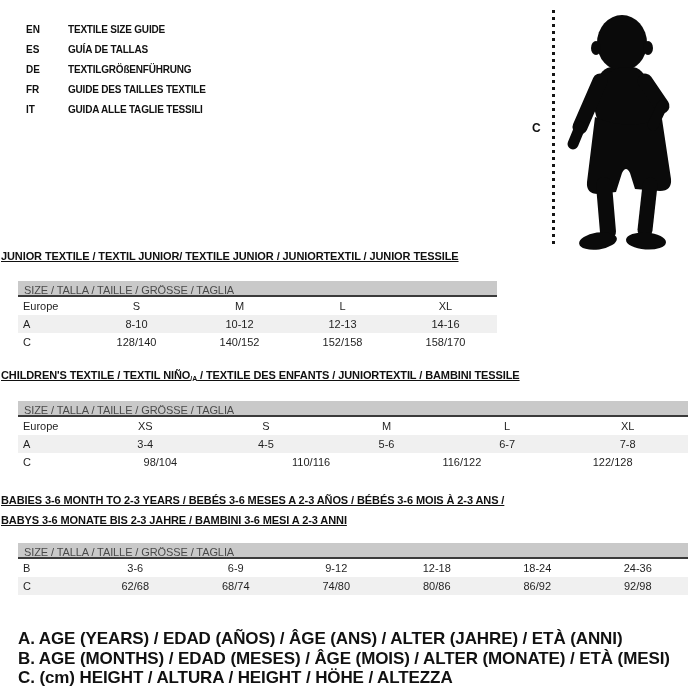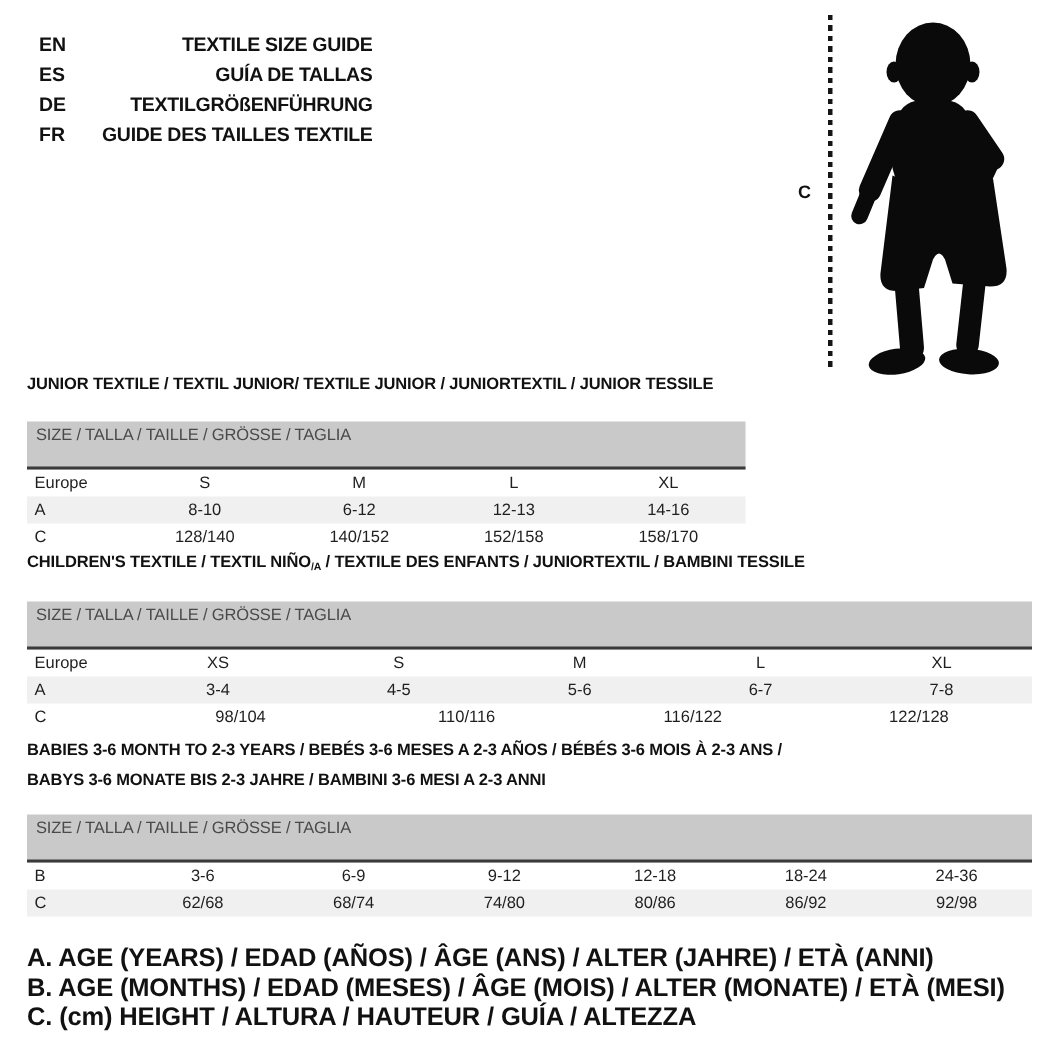--- a/index.html
+++ b/index.html
@@ -1,37 +1,37 @@
 <!DOCTYPE html>
 <html><head>
 <meta charset="utf-8">
 <style>
   html,body{margin:0;padding:0;background:#ffffff;}
   #page{position:relative;width:700px;height:700px;background:#fff;overflow:hidden;
         font-family:"Liberation Sans", sans-serif;color:#1c1c1c;}
 
   
   #language-list{position:absolute;left:26px;top:20px;}
-  .lang-row{display:flex;line-height:20px;font-size:13px;font-weight:bold;color:#111;justify-content:space-between;}
+  .lang-row{display:flex;line-height:20px;font-size:10px;font-weight:bold;color:#111;}
   .lang-code{width:42px;}
   .lang-title{letter-spacing:-0.2px;}
 
   
   #figure-area{position:absolute;left:530px;top:0;width:170px;height:255px;}
   #measure-line{position:absolute;left:22px;top:10px;width:2.5px;height:238px;
       background:repeating-linear-gradient(to bottom,#151515 0 3.5px,transparent 3.5px 7px);}
   #measure-label{position:absolute;left:2px;top:121px;font-size:12px;font-weight:bold;color:#111;}
   #baby-svg{position:absolute;left:35px;top:5px;}
 
   
-  .sec-title{position:absolute;left:18px;font-size:11px;font-weight:bold;color:#111;
-             letter-spacing:-0.1px;white-space:nowrap;line-height:20px;}
+  .sec-title{position:absolute;left:1px;font-size:11px;font-weight:bold;color:#111;
+             letter-spacing:-0.1px;white-space:nowrap;line-height:20px;text-decoration:underline;}
   .sec-title .sub{font-size:7px;vertical-align:-2px;}
   .stable{position:absolute;left:18px;}
-  .size-bar{height:32px;line-height:18px;background:#c9c9c9;color:#4a4a4a;
+  .size-bar{height:16px;line-height:18px;background:#c9c9c9;color:#4a4a4a;
             font-size:11px;padding-left:6px;border-bottom:2px solid #3a3a3a;
             box-sizing:border-box;letter-spacing:-0.1px;}
   .trow{display:flex;height:18px;line-height:18px;font-size:11px;color:#1f1f1f;}
   .trow.shade{background:#f0f0f0;}
   .cell{white-space:nowrap;}
   .cell.lab{width:67px;padding-left:5px;box-sizing:border-box;text-align:left;}
   .cell.val{flex:1;text-align:center;}
 
   
   #notes{position:absolute;left:18px;top:629px;}
@@ -52,20 +52,24 @@
         <span class="lang-code">ES</span>
         <span class="lang-title">GUÍA DE TALLAS</span>
       </div>
       <div class="lang-row">
         <span class="lang-code">DE</span>
         <span class="lang-title">TEXTILGRÖßENFÜHRUNG</span>
       </div>
       <div class="lang-row">
         <span class="lang-code">FR</span>
         <span class="lang-title">GUIDE DES TAILLES TEXTILE</span>
+      </div>
+      <div class="lang-row">
+        <span class="lang-code">IT</span>
+        <span class="lang-title">GUIDA ALLE TAGLIE TESSILI</span>
       </div>
     </div>
 
   <div id="figure-area">
     <div id="measure-line"></div>
     <div id="measure-label">C</div>
     <svg id="baby-svg" width="135" height="245" viewBox="0 0 135 245">
       <g fill="#0a0a0a" stroke="none">
         <ellipse cx="57" cy="38" rx="25" ry="28"></ellipse>
         <ellipse cx="31" cy="43" rx="5" ry="7"></ellipse>
@@ -92,21 +96,21 @@
         <div class="trow">
           <div class="cell lab">Europe</div>
           <div class="cell val">S</div>
           <div class="cell val">M</div>
           <div class="cell val">L</div>
           <div class="cell val">XL</div>
         </div>
         <div class="trow shade">
           <div class="cell lab">A</div>
           <div class="cell val">8-10</div>
-          <div class="cell val">6-12</div>
+          <div class="cell val">10-12</div>
           <div class="cell val">12-13</div>
           <div class="cell val">14-16</div>
         </div>
         <div class="trow">
           <div class="cell lab">C</div>
           <div class="cell val">128/140</div>
           <div class="cell val">140/152</div>
           <div class="cell val">152/158</div>
           <div class="cell val">158/170</div>
         </div>
@@ -167,16 +171,16 @@
           <div class="cell val">80/86</div>
           <div class="cell val">86/92</div>
           <div class="cell val">92/98</div>
         </div>
       </div>
   </div>
 
   <div id="notes">
       <div class="note-line">A. AGE (YEARS) / EDAD (AÑOS) / ÂGE (ANS) / ALTER (JAHRE) / ETÀ (ANNI)</div>
       <div class="note-line">B. AGE (MONTHS) / EDAD (MESES) / ÂGE (MOIS) / ALTER (MONATE) / ETÀ (MESI)</div>
-      <div class="note-line">C. (cm) HEIGHT / ALTURA / HAUTEUR / GUÍA / ALTEZZA</div>
+      <div class="note-line">C. (cm) HEIGHT / ALTURA / HEIGHT / HÖHE / ALTEZZA</div>
     </div>
 
 </div>
 
 </body></html>

